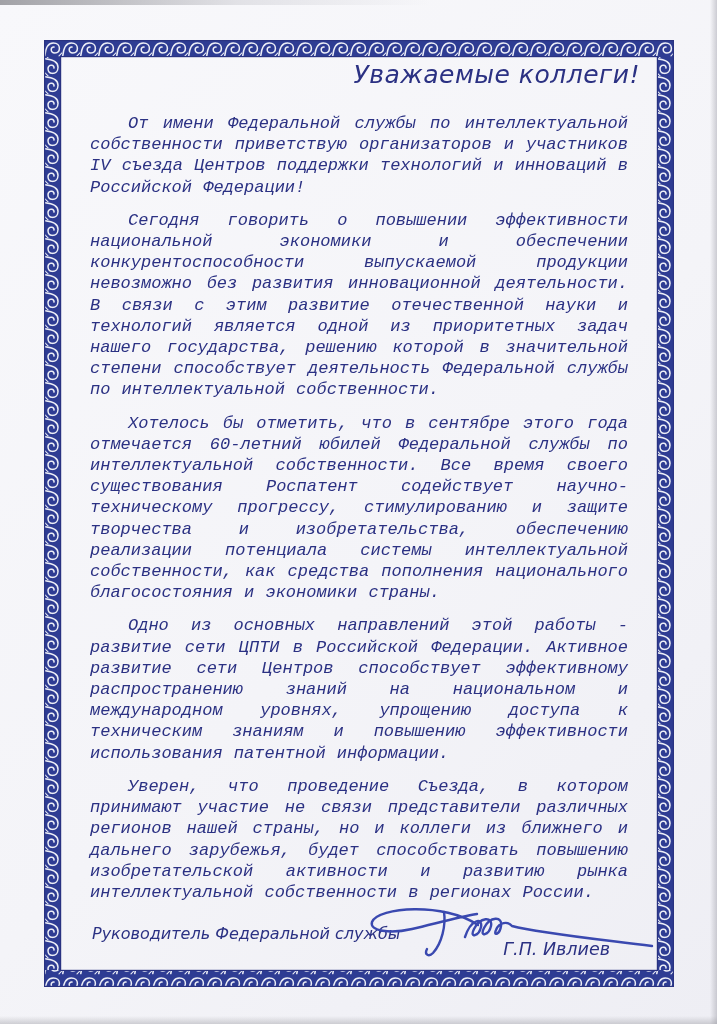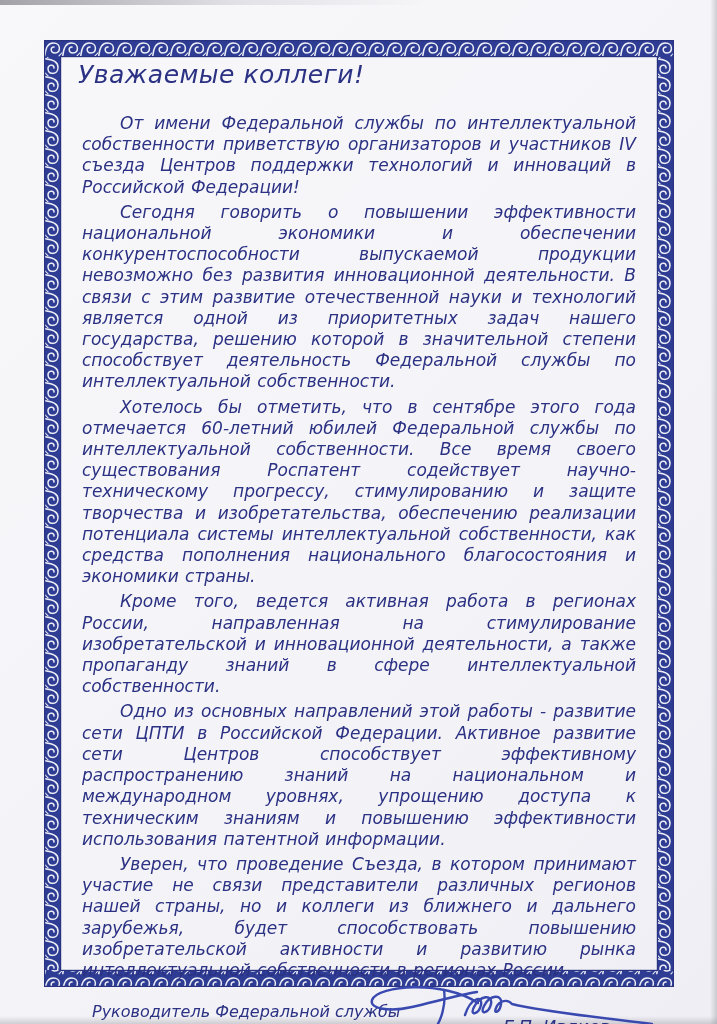--- a/index.html
+++ b/index.html
@@ -30,33 +30,34 @@
     position: absolute; left: 44px; top: 40px;
     width: 630px; height: 947px;
   }
   .content {
     position: absolute; left: 78px; top: 60px; width: 562px;
     color: #2b3183;
     font-style: italic;
   }
   h1.salutation {
     margin: 0 0 24px 0;
-    text-align: left;
+    text-align: right;
     font-size: 25px;
     font-weight: normal;
     font-style: italic;
     letter-spacing: .5px;
   }
   p.body-par {
-    margin: 4px;
+    margin: 12px;
     text-indent: 38px;
     text-align: justify;
     font-size: 17px;
     line-height: 21.2px;
     word-spacing: 1px;
+    font-family: Liberation Mono, monospace;
   }
   .signature-block {
     position: relative;
     margin-top: 16px;
     height: 58px;
   }
   .signer-titles {
     position: absolute; left: 0; top: 2px;
     font-size: 16px; line-height: 25px; text-align: right;
   }
@@ -99,21 +100,20 @@
     <rect x="0.6" y="0.6" width="628.8" height="945.8" fill="none" stroke="#293281" stroke-width="1.2"></rect>
     <rect x="16.6" y="16.6" width="596.8" height="913.8" fill="none" stroke="#293281" stroke-width="1.2"></rect>
   </svg>
 
   <div class="content">
     <h1 class="salutation">Уважаемые коллеги!</h1>
 
     <p class="body-par">От имени Федеральной службы по интеллектуальной собственности приветствую организаторов и участников IV съезда Центров поддержки технологий и инноваций в Российской Федерации!</p>
     <p class="body-par">Сегодня говорить о повышении эффективности национальной экономики и обеспечении конкурентоспособности выпускаемой продукции невозможно без развития инновационной деятельности. В связи с этим развитие отечественной науки и технологий является одной из приоритетных задач нашего государства, решению которой в значительной степени способствует деятельность Федеральной службы по интеллектуальной собственности.</p>
     <p class="body-par">Хотелось бы отметить, что в сентябре этого года отмечается 60-летний юбилей Федеральной службы по интеллектуальной собственности. Все время своего существования Роспатент содействует научно-техническому прогрессу, стимулированию и защите творчества и изобретательства, обеспечению реализации потенциала системы интеллектуальной собственности, как средства пополнения национального благосостояния и экономики страны.</p>
-    <p class="body-par">Кроме того, ведется активная работа в регионах России, направленная на стимулирование изобретательской и инновационной деятельности, а также пропаганду знаний в сфере интеллектуальной собственности.</p>
     <p class="body-par">Одно из основных направлений этой работы - развитие сети ЦПТИ в Российской Федерации. Активное развитие сети Центров способствует эффективному распространению знаний на национальном и международном уровнях, упрощению доступа к техническим знаниям и повышению эффективности использования патентной информации.</p>
     <p class="body-par">Уверен, что проведение Съезда, в котором принимают участие не связи представители различных регионов нашей страны, но и коллеги из ближнего и дальнего зарубежья, будет способствовать повышению изобретательской активности и развитию рынка интеллектуальной собственности в регионах России.</p>
 
     <div class="signature-block">
       <div class="signer-titles">
         <div class="t1">Руководитель Федеральной службы</div>
 
       </div>
 
       <svg class="autograph" viewBox="0 0 310 80" aria-hidden="true">

